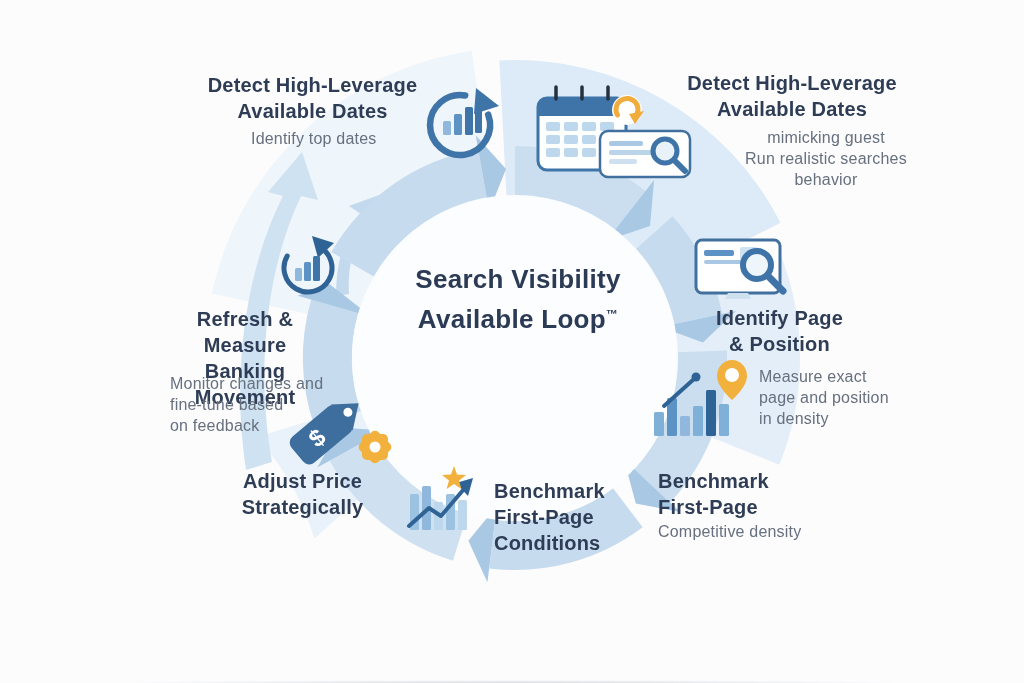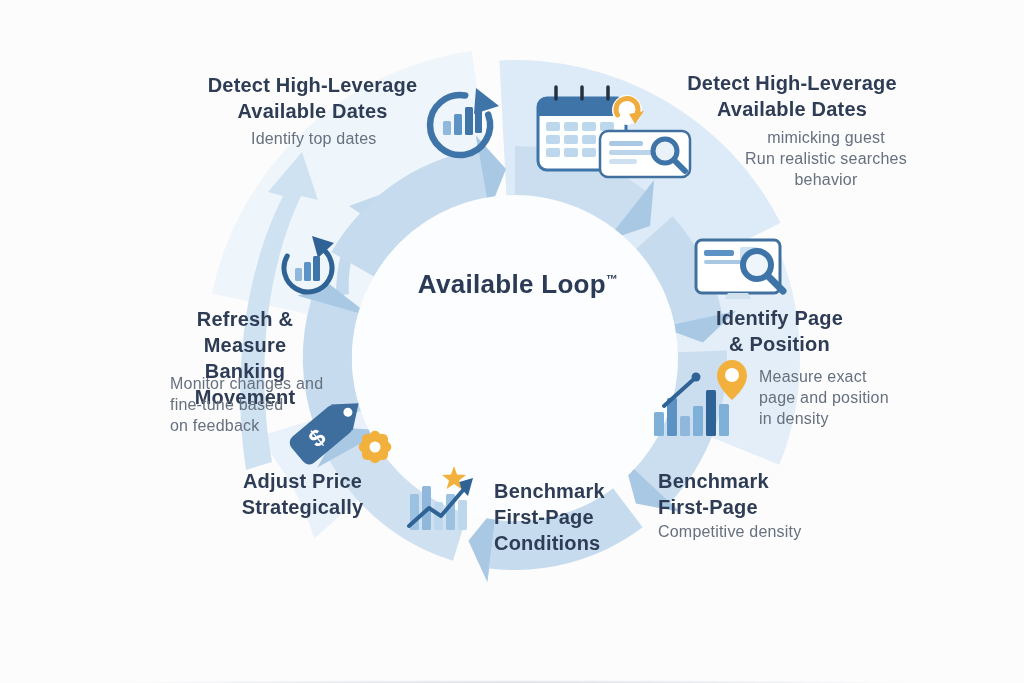--- a/index.html
+++ b/index.html
@@ -145,20 +145,21 @@
 
   <svg class="icon" style="left:276px;top:234px" width="66" height="64" viewBox="0 0 66 64">
     <path d="M11.2,22 A24,24 0 1 0 44,13.2" fill="none" stroke="#2f6396" stroke-width="5" stroke-linecap="round"></path>
     <polygon points="36,2 58,9 42,24" fill="#2f6396"></polygon>
     <rect x="19" y="34" width="7" height="13" rx="1.5" fill="#8fb8dc"></rect>
     <rect x="28" y="28" width="7" height="19" rx="1.5" fill="#5d93c4"></rect>
     <rect x="37" y="22" width="7" height="25" rx="1.5" fill="#3f74a8"></rect>
   </svg>
 
   <div class="title">
+    <div>Search Visibility</div>
     <div><span>Available Loop</span><sup>™</sup></div>
   </div>
 
   <div class="h center-text" style="left:205px;top:72px;width:215px">
     <div>Detect High-Leverage</div>
     <div>Available Dates</div>
   </div>
   <div class="s left-text" style="left:251px;top:128px;width:215px">
     <div>Identify top dates</div>
   </div>

